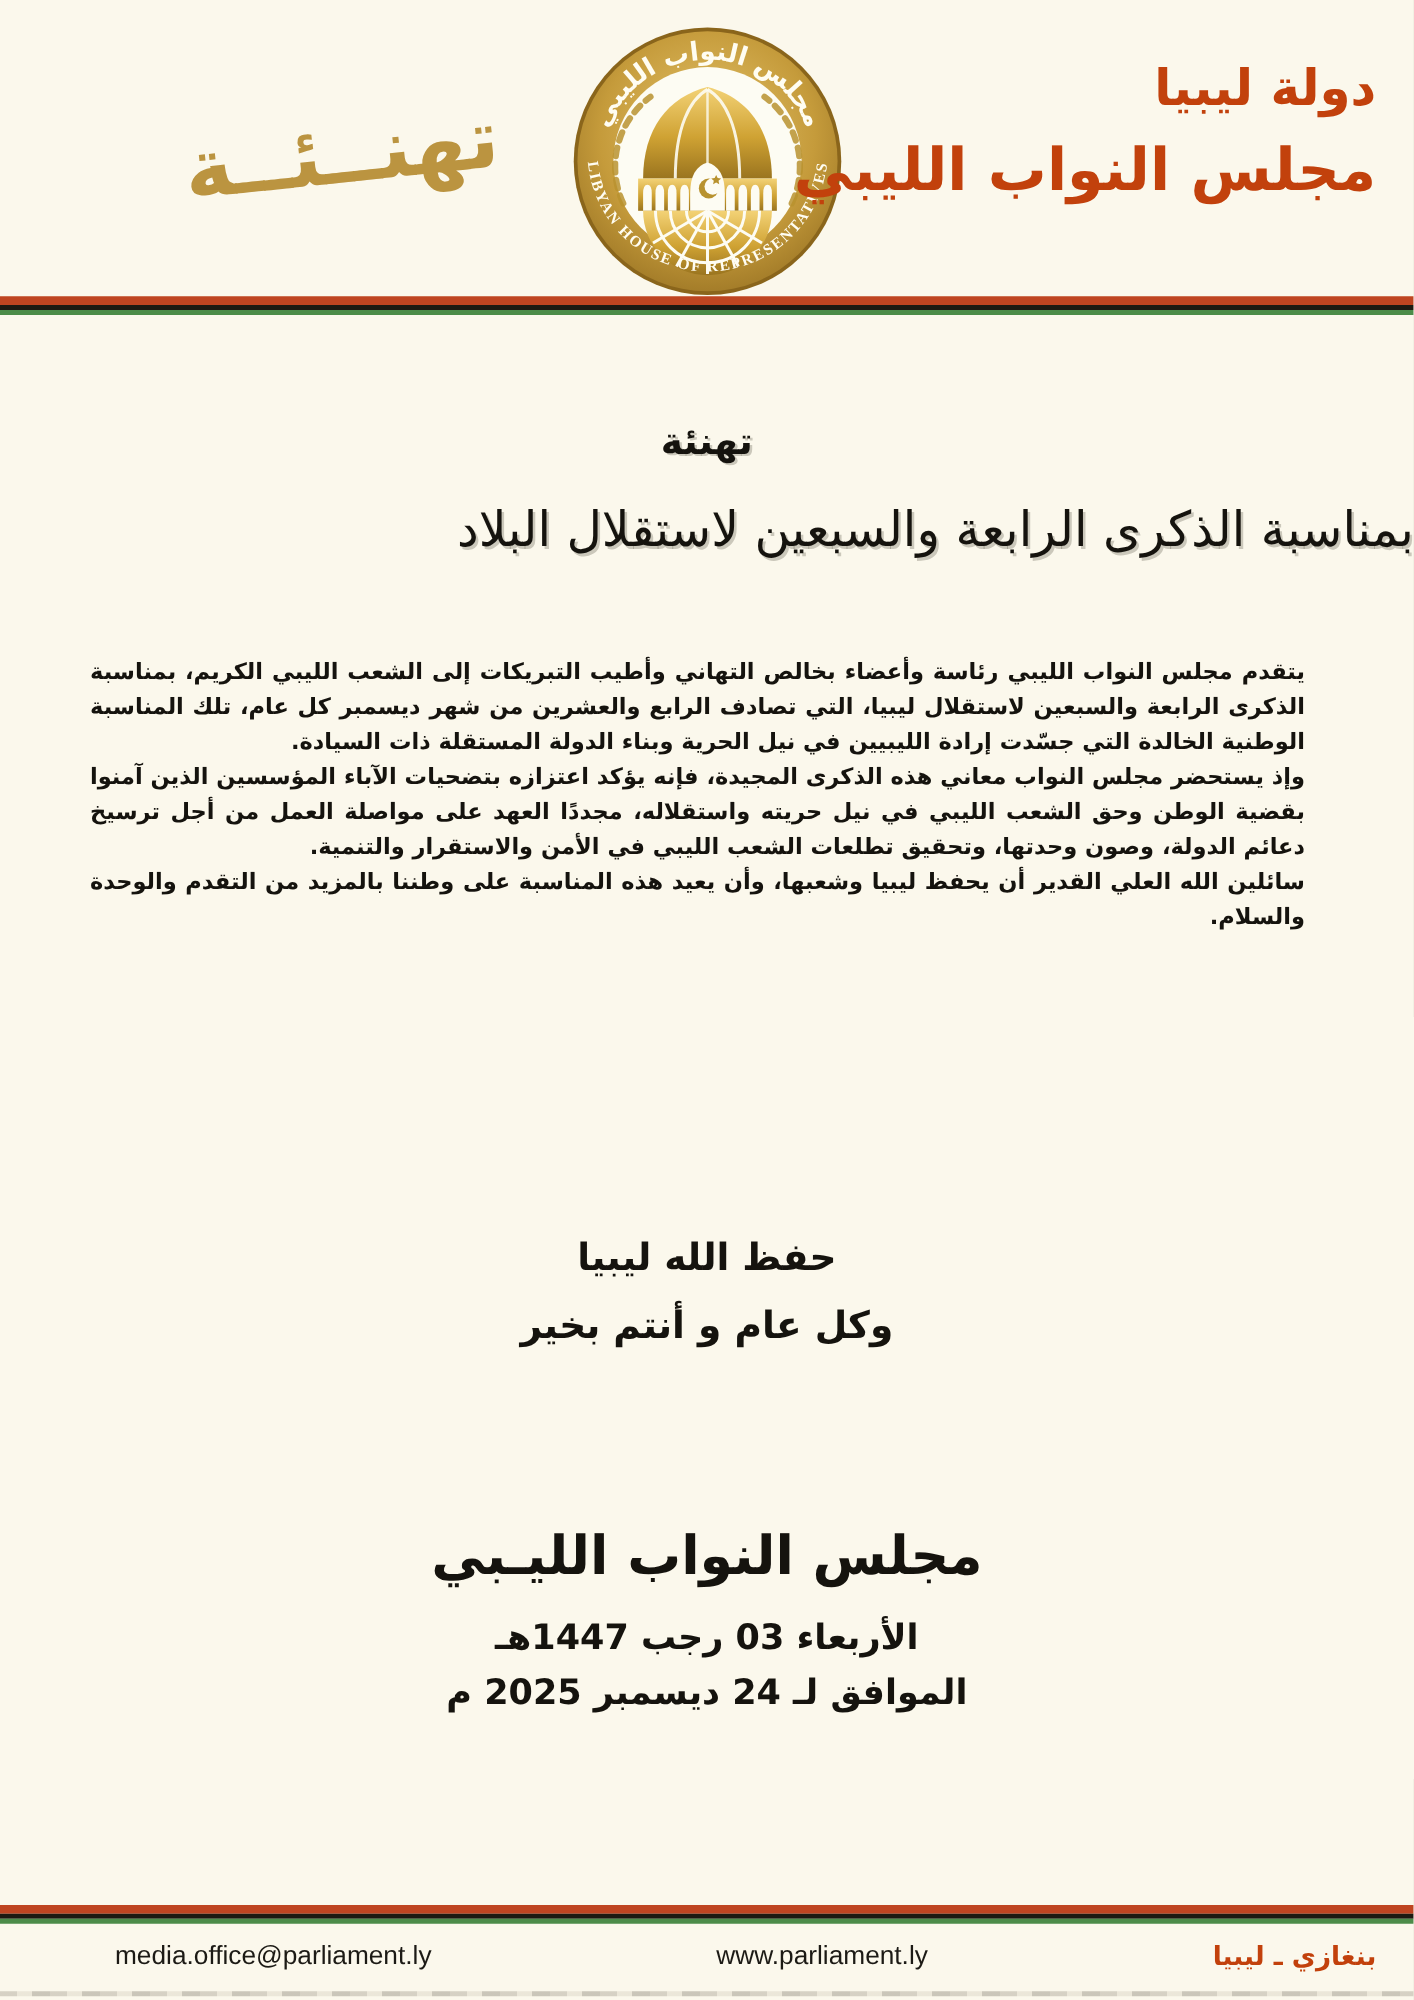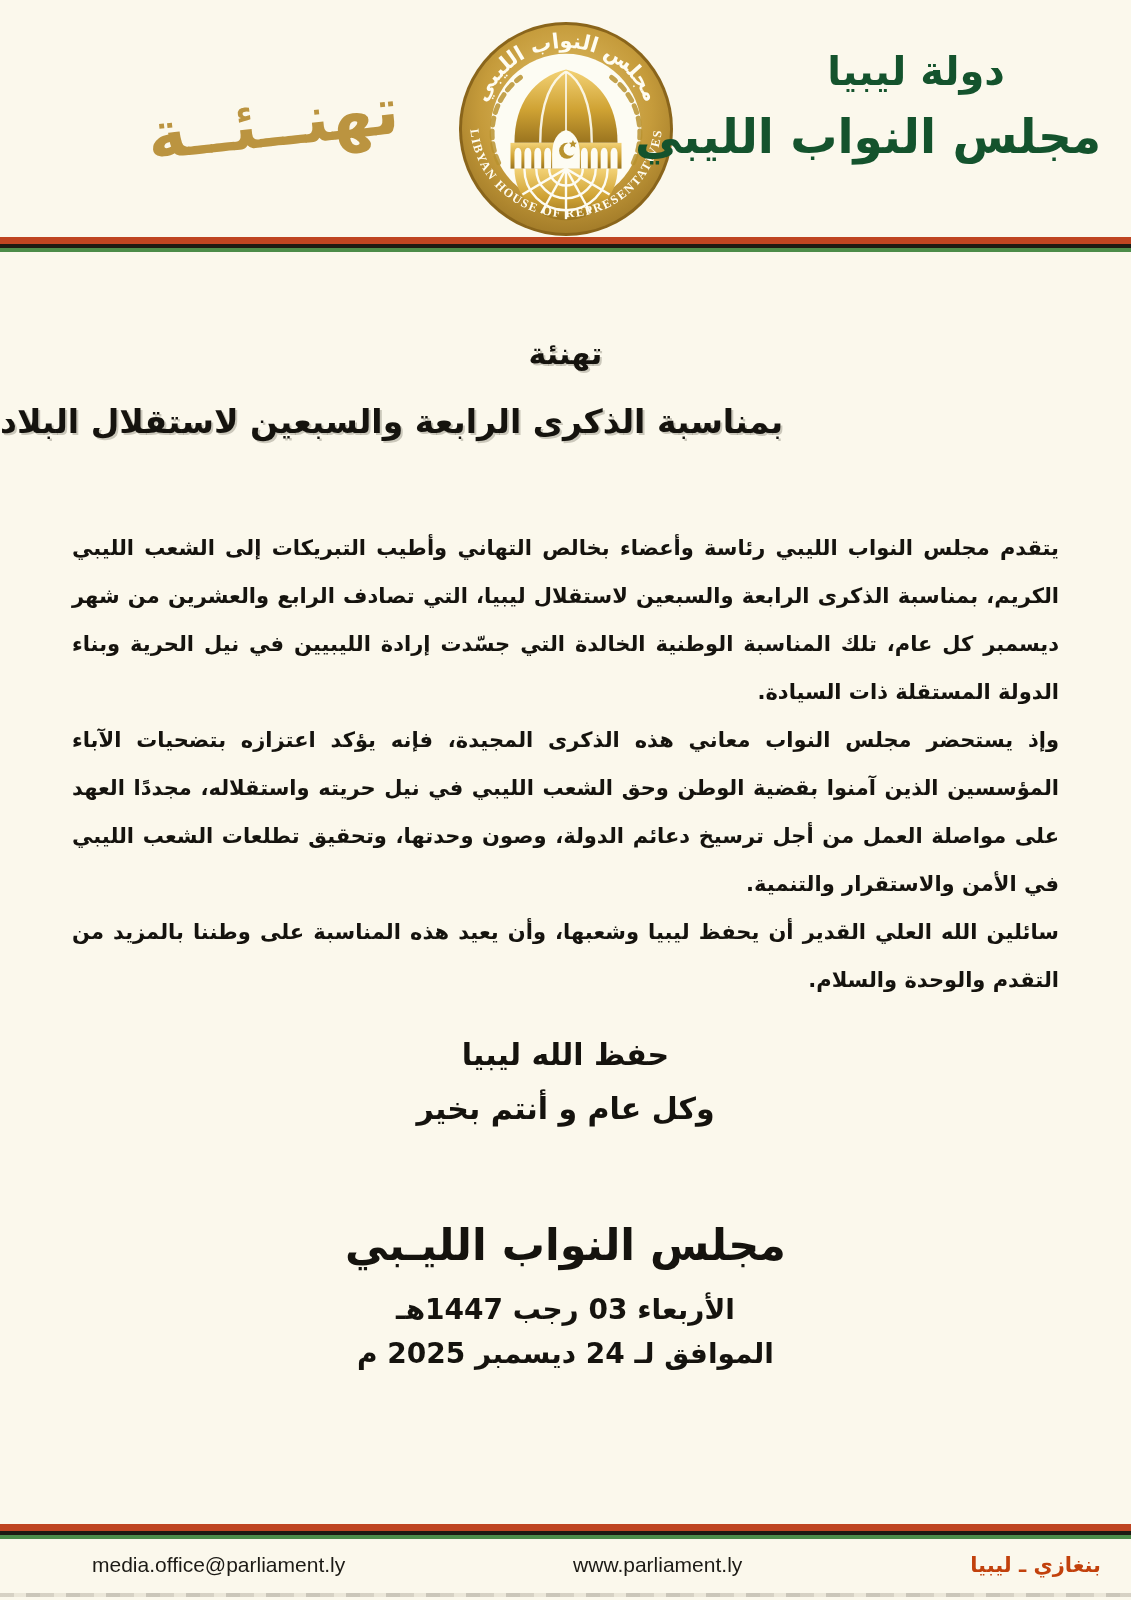--- a/index.html
+++ b/index.html
@@ -18,54 +18,54 @@
     position:absolute;left:88px;top:48px;width:370px;height:150px;
     display:flex;align-items:center;justify-content:center;
     color:#bb9440;font-size:66px;font-weight:bold;
     transform:rotate(-6deg);
     letter-spacing:1px;
   }
   .logo-wrap{position:absolute;left:50%;top:20px;transform:translateX(-50%);
     width:222px;height:218px;}
   .callig-right{
     position:absolute;right:30px;top:42px;width:370px;
-    text-align:center;color:#14532d;font-weight:bold;direction:rtl;
+    color:#c2410c;font-weight:bold;direction:rtl;
   }
   .callig-right .cr1{font-size:40px;line-height:58px;letter-spacing:2px;}
   .callig-right .cr2{font-size:47px;line-height:74px;white-space:nowrap;letter-spacing:0px;}
   
   .stripe{position:absolute;left:0;width:100%;height:15px;}
   .stripe .b1{height:7px;}
   .stripe .b2{height:4px;}
   .stripe .b3{height:4px;}
   .stripe-top{top:237px;}
   .stripe-bottom{top:1524px;}
   
   .title1{
     position:absolute;top:336px;left:0;width:100%;
     text-align:center;font-size:30px;font-weight:bold;direction:rtl;
     text-shadow:2px 2px 0 rgba(60,55,40,0.25);
     margin:0;
   }
   .title2{
     position:absolute;top:402px;left:0;width:100%;
-    text-align:left;font-size:33px;font-weight:bold;direction:rtl;
+    text-align:right;font-size:39px;font-weight:normal;direction:rtl;
     text-shadow:2px 2px 0 rgba(60,55,40,0.25);
     margin:0;
   }
   
   .body-text{
-    position:absolute;top:524px;left:72px;right:72px;
+    position:absolute;top:524px;left:72px;right:87px;
     direction:rtl;text-align:justify;
-    font-size:21px;font-weight:bold;line-height:48px;
+    font-size:18px;font-weight:bold;line-height:28px;
   }
   .body-text p{margin:0;}
   
   .closing{
-    position:absolute;top:1028px;left:0;width:100%;
+    position:absolute;top:980px;left:0;width:100%;
     text-align:center;direction:rtl;
     font-size:30px;font-weight:bold;line-height:54px;
   }
   
   .signature{
     position:absolute;top:1216px;left:0;width:100%;
     text-align:center;direction:rtl;font-weight:bold;
   }
   .signature .org{font-size:43px;line-height:58px;margin-bottom:14px;letter-spacing:1px;text-align:center;}
   .signature .sig-line{font-size:28px;line-height:44px;}

